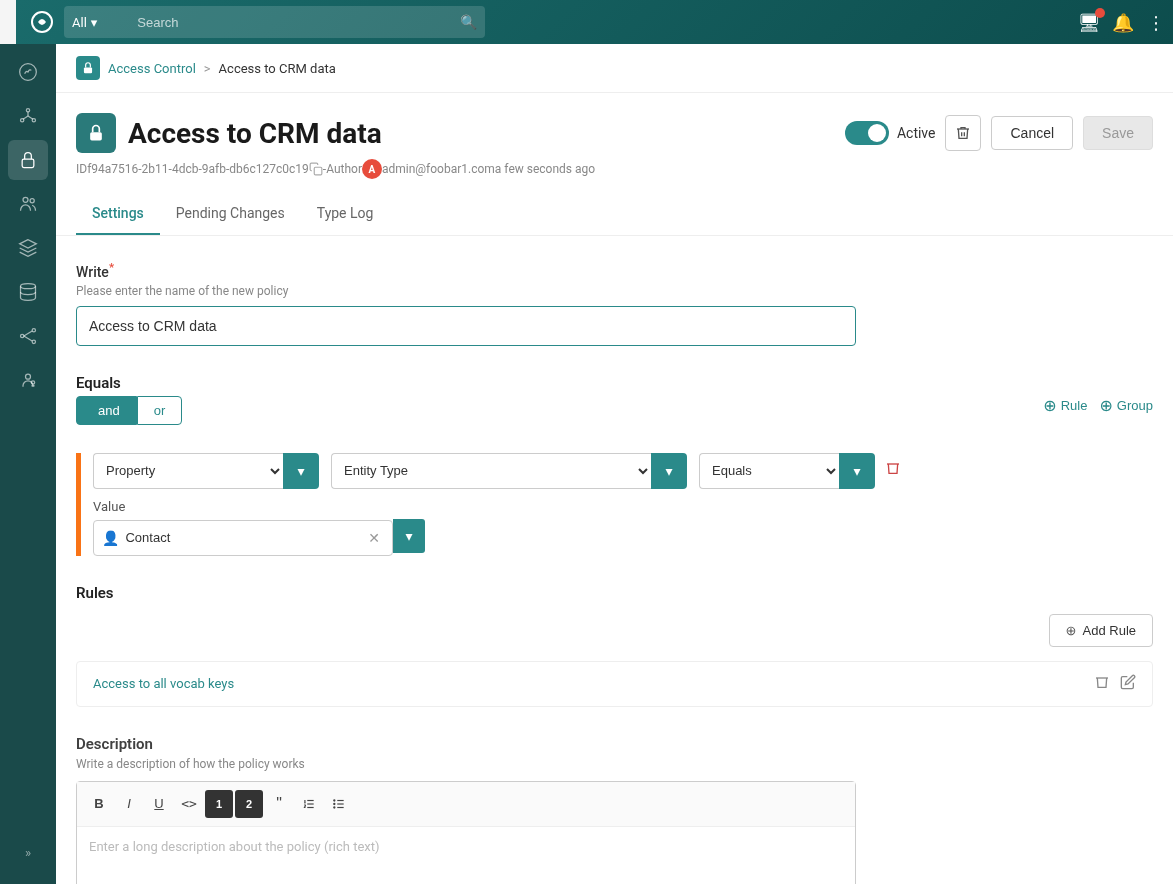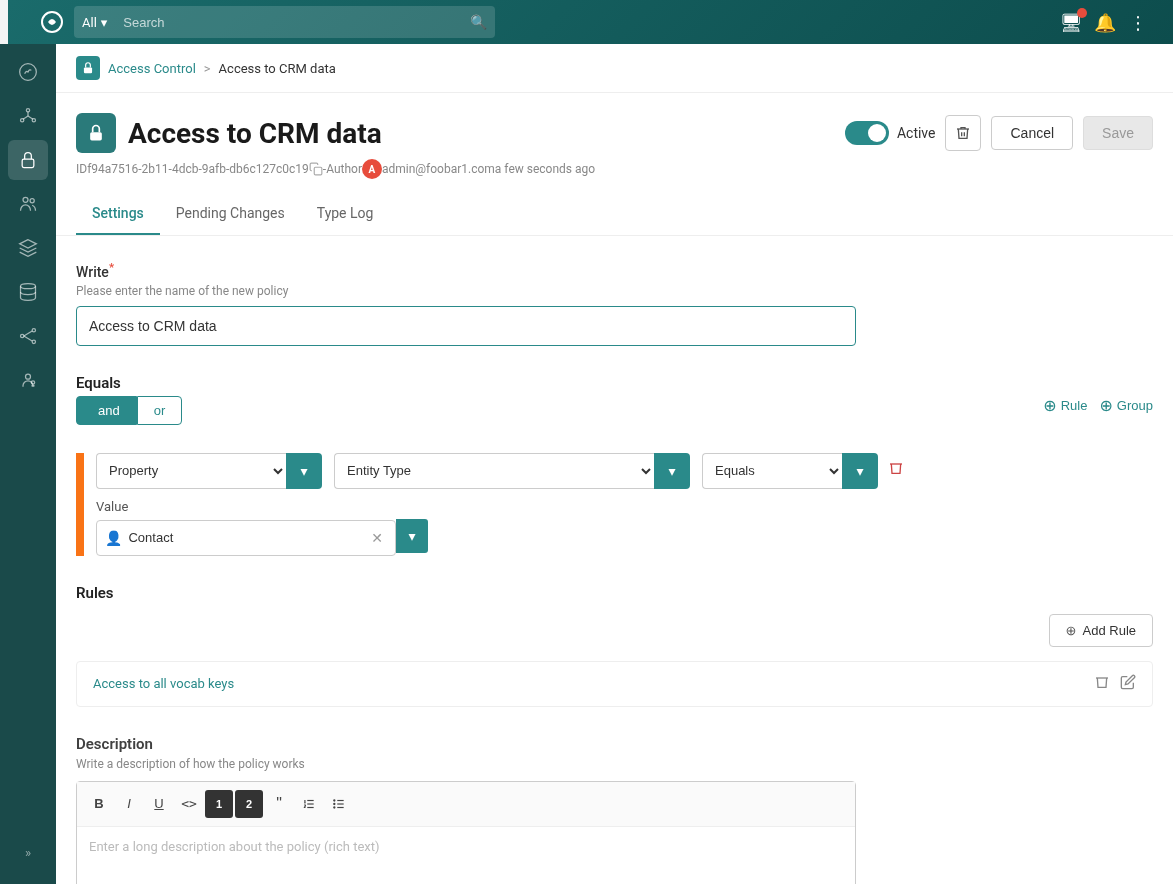--- a/index.html
+++ b/index.html
@@ -1,28 +1,28 @@
 <!DOCTYPE html>
 <html><head>
   <meta charset="utf-8">
   <style>
     * { box-sizing: border-box; margin: 0; padding: 0; }
     body { font-family: -apple-system, BlinkMacSystemFont, 'Segoe UI', Roboto, sans-serif; font-size: 14px; background: #f5f5f5; display: flex; height: 884px; overflow: hidden; }
 
     
     .top-bar {
-      position: fixed; top: 0; left: 8px; right: 0; height: 44px;
+      position: fixed; top: 0; left: 16px; right: 0; height: 44px;
       background: linear-gradient(135deg, #1a6b6b 0%, #0d4d4d 100%);
-      display: flex; align-items: center; z-index: 100; padding: 0 26px;
+      display: flex; align-items: center; z-index: 100; padding: 0 8px;
     }
     .top-bar-logo { width: 36px; height: 44px; display: flex; align-items: center; justify-content: center; color: white; font-size: 20px; }
     .search-area { display: flex; align-items: center; flex: 0 0 auto; margin-left: 4px; }
     .search-type-select { background: rgba(255,255,255,0.15); border: none; color: white; height: 32px; padding: 0 8px; border-radius: 4px 0 0 4px; font-size: 13px; display: flex; align-items: center; gap: 4px; cursor: pointer; }
     .search-input-wrapper { background: rgba(255,255,255,0.15); border-radius: 0 4px 4px 0; display: flex; align-items: center; width: 380px; height: 32px; padding: 0 8px; }
-    .search-input-wrapper input { background: transparent; border: none; color: white; font-size: 13px; flex: 1; outline: none; }
+    .search-input-wrapper input { background: transparent; border: none; color: white; font-size: 13px; flex: 1; outline: none; margin-left: 24px; }
     .search-input-wrapper input::placeholder { color: rgba(255,255,255,0.7); }
     .top-bar-icons { margin-left: auto; display: flex; align-items: center; gap: 12px; }
     .top-bar-icon { color: white; cursor: pointer; font-size: 18px; position: relative; }
     .top-bar-icon .badge { position: absolute; top: -4px; right: -4px; background: #e74c3c; border-radius: 50%; width: 10px; height: 10px; font-size: 8px; display: flex; align-items: center; justify-content: center; color: white; }
 
     
     .sidebar {
       position: fixed; left: 0; top: 44px; bottom: 0; width: 56px;
       background: #1a4a4a; display: flex; flex-direction: column; align-items: center;
       padding-top: 8px; z-index: 99;
@@ -88,21 +88,21 @@
     .logic-buttons { display: flex; gap: 0; margin-bottom: 14px; }
     .logic-btn { padding: 6px 16px; border: 1px solid #2a8a8a; background: white; cursor: pointer; font-size: 13px; color: #2a8a8a; }
     .logic-btn.active { background: #2a8a8a; color: white; }
     .logic-btn:first-child { border-radius: 4px 0 0 4px; padding-left: 21px; }
     .logic-btn:last-child { border-radius: 0 4px 4px 0; }
 
     .add-actions { float: right; display: flex; gap: 12px; align-items: center; }
     .add-btn { display: flex; align-items: center; gap: 4px; color: #2a8a8a; cursor: pointer; font-size: 13px; background: none; border: none; }
 
     
-    .filter-container { border-left: 8px solid #f97316; padding-left: 12px; margin-bottom: 12px; }
+    .filter-container { border-left: 5px solid #f97316; padding-left: 12px; margin-bottom: 12px; }
     .filter-row { display: flex; align-items: center; gap: 6px; }
     .filter-select { height: 36px; border: 1px solid #ccc; border-radius: 4px 0 0 4px; padding: 0 8px; font-size: 13px; color: #333; background: white; }
     .filter-select-btn { height: 36px; width: 36px; background: #2a8a8a; border: none; border-radius: 0 4px 4px 0; cursor: pointer; display: flex; align-items: center; justify-content: center; color: white; font-size: 14px; }
     .filter-field { width: 190px; }
     .filter-type { width: 320px; }
     .filter-op { width: 140px; }
     .filter-delete { color: #cc4444; cursor: pointer; font-size: 18px; background: none; border: none; padding: 4px; }
 
     
     .value-label { font-size: 13px; color: #555; margin-top: 10px; margin-bottom: 6px; }

